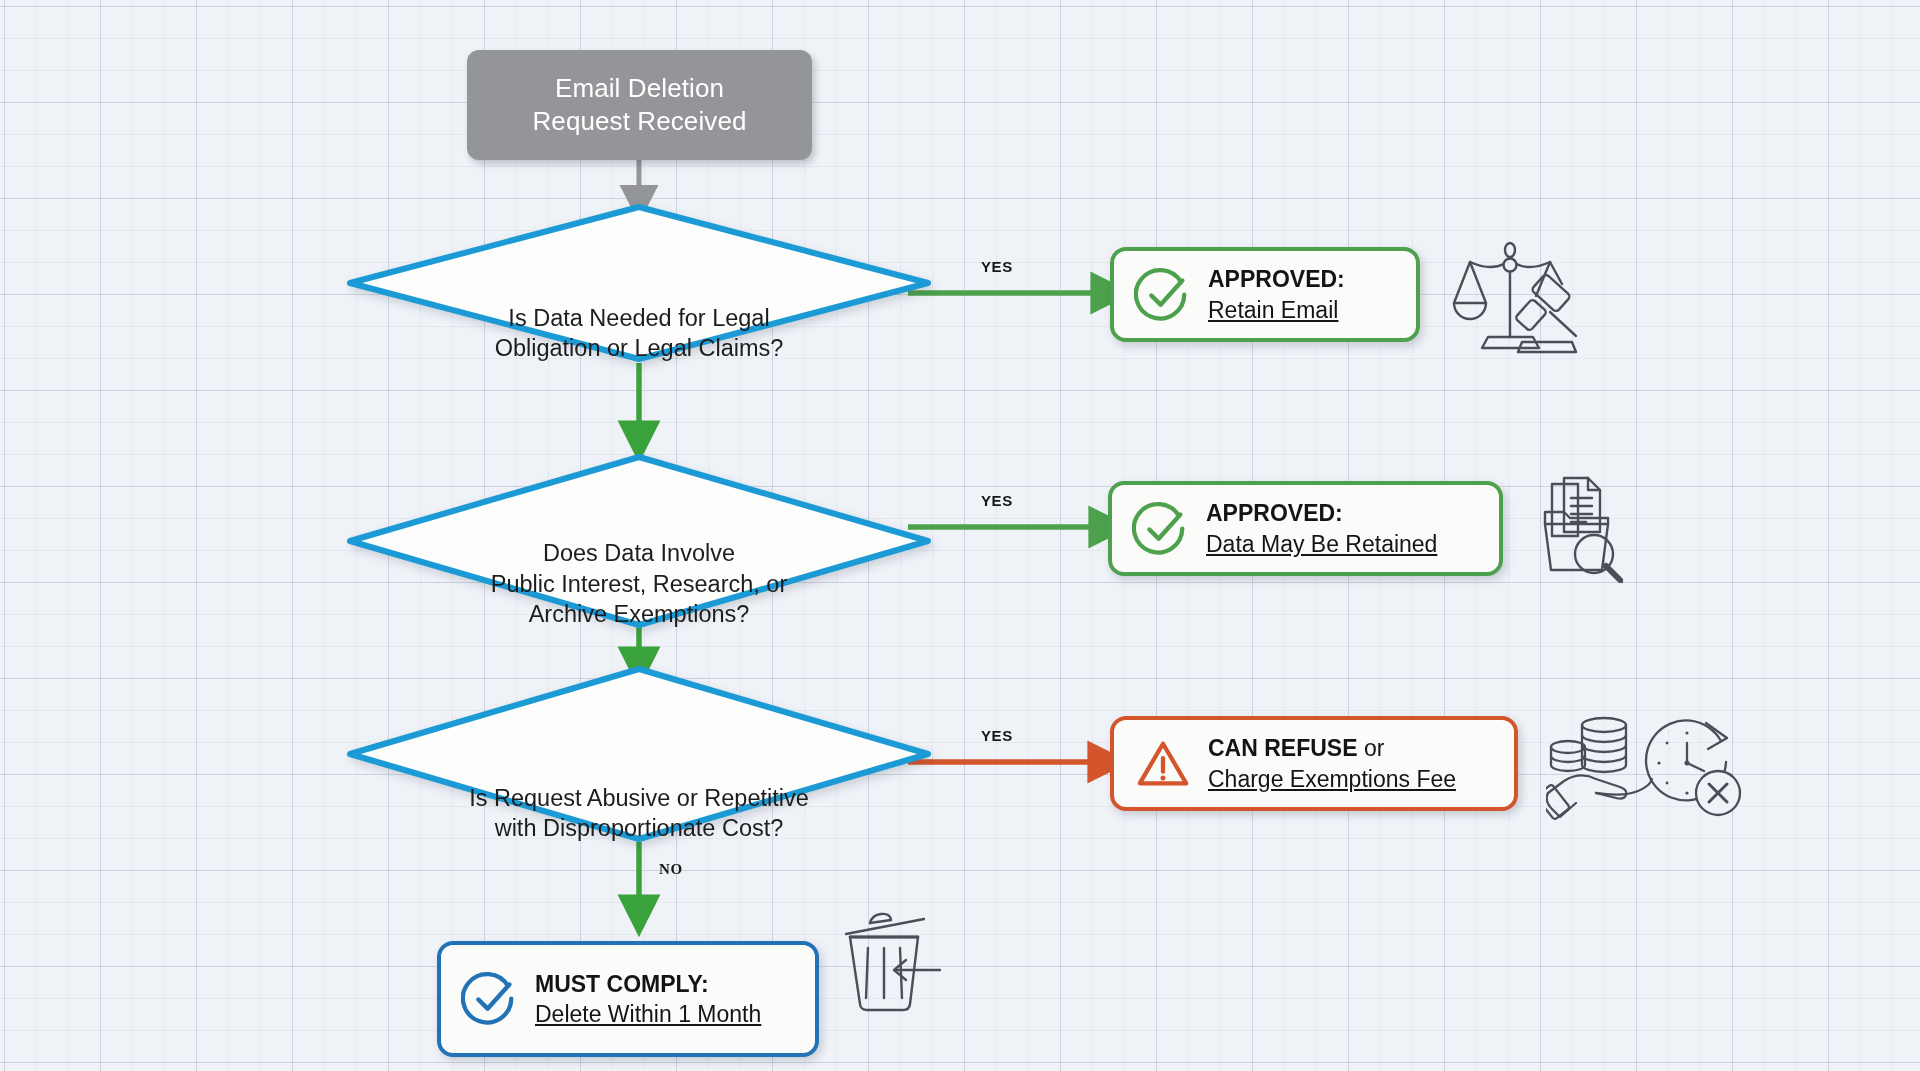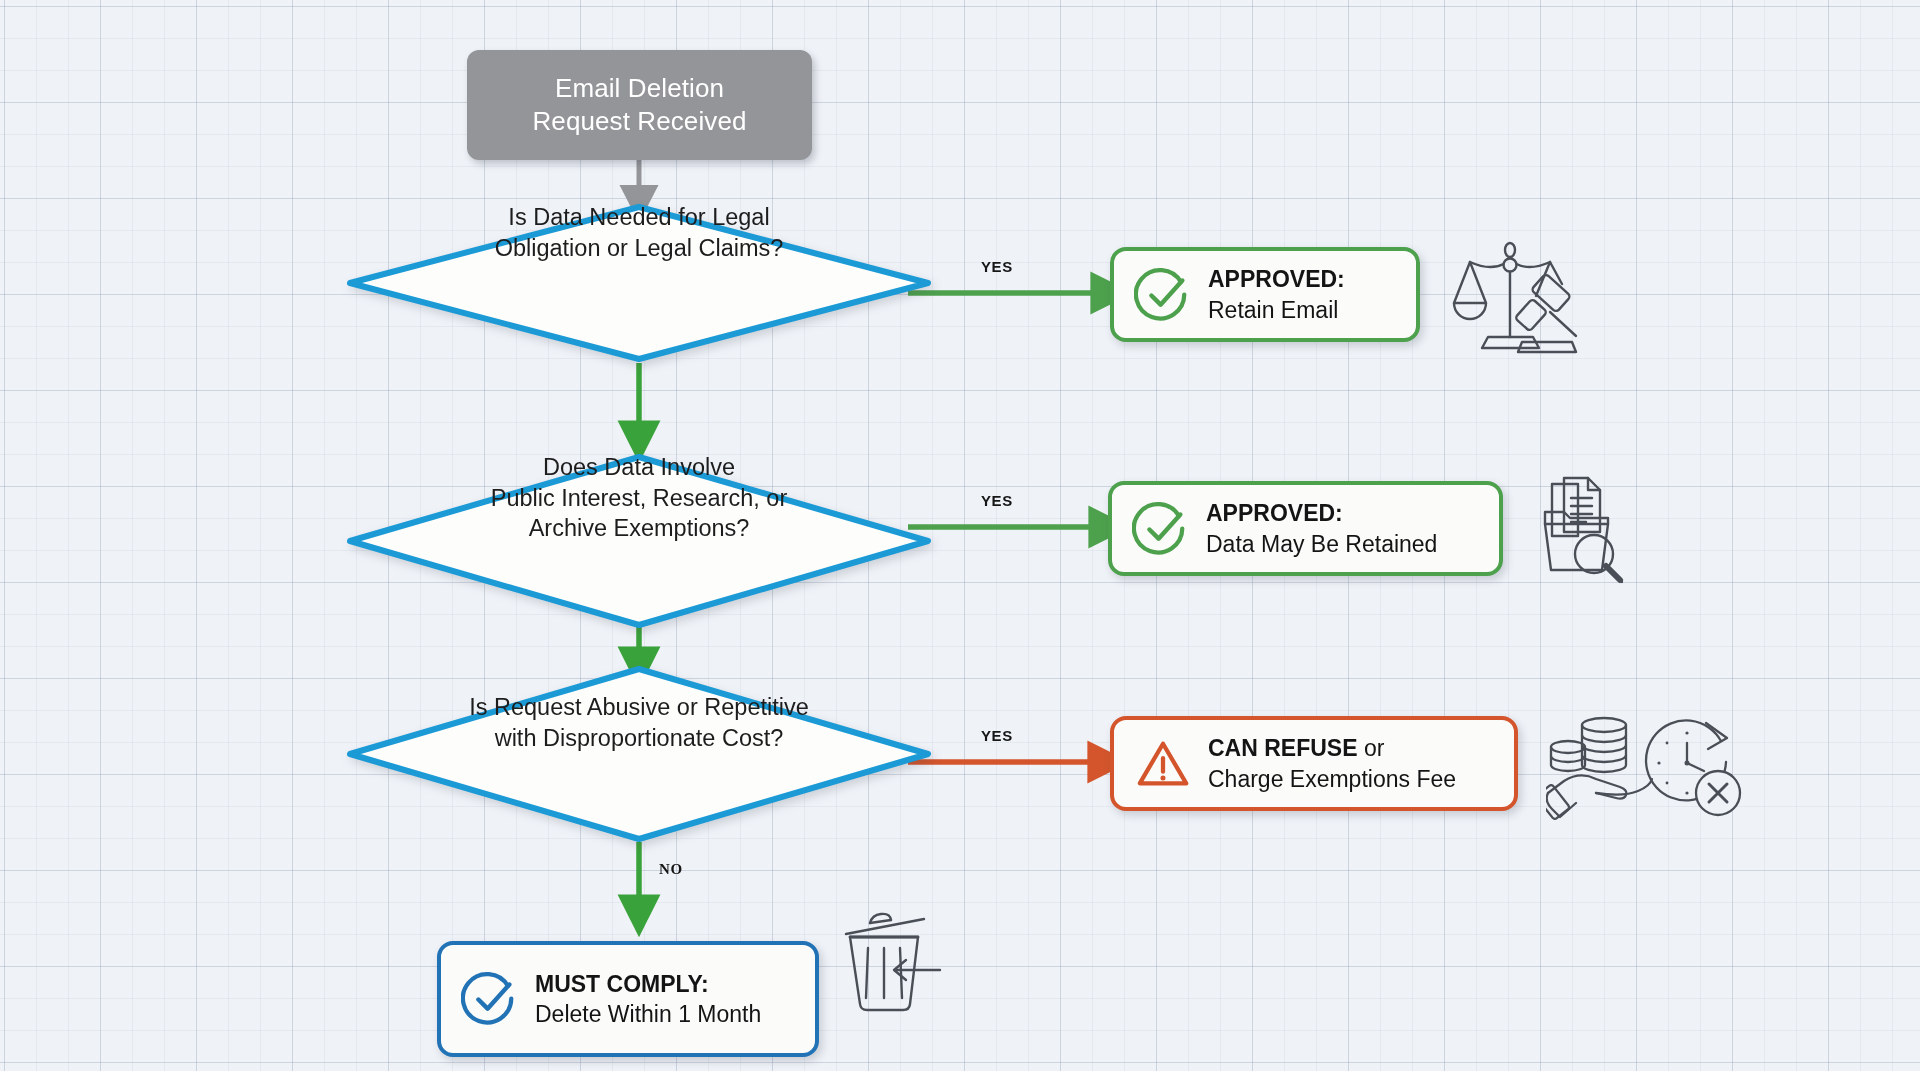--- a/index.html
+++ b/index.html
@@ -60,21 +60,21 @@
     color: #ffffff;
     font-size: 26px;
     line-height: 1.28;
     text-align: center;
     letter-spacing: 0.1px;
   }
 
   
   .decision {
     display: flex;
-    align-items: flex-start;
+    align-items: flex-end;
     justify-content: center;
   }
   .decision svg {
     position: absolute;
     left: 0; top: 0;
     overflow: visible;
   }
   .decision .dtext {
     position: relative;
     z-index: 2;
@@ -100,21 +100,21 @@
     margin-right: 16px;
     display: block;
   }
   .outcome .otext {
     font-size: 23px;
     line-height: 1.32;
     color: #141414;
     white-space: nowrap;
   }
   .otext .ln1 { display: block; }
-  .otext .ln2 { display: block; }
+  .otext .ln2 { display: block; text-decoration: underline; }
   .otext b { font-weight: bold; }
 
   .outcome.green  { border: 4px solid #4da14d; }
   .outcome.orange { border: 4px solid #d4552c; }
   .outcome.blue   { border: 4px solid #2272b6; }
 
   
   .edge-label {
     position: absolute;
     font-size: 15px;

